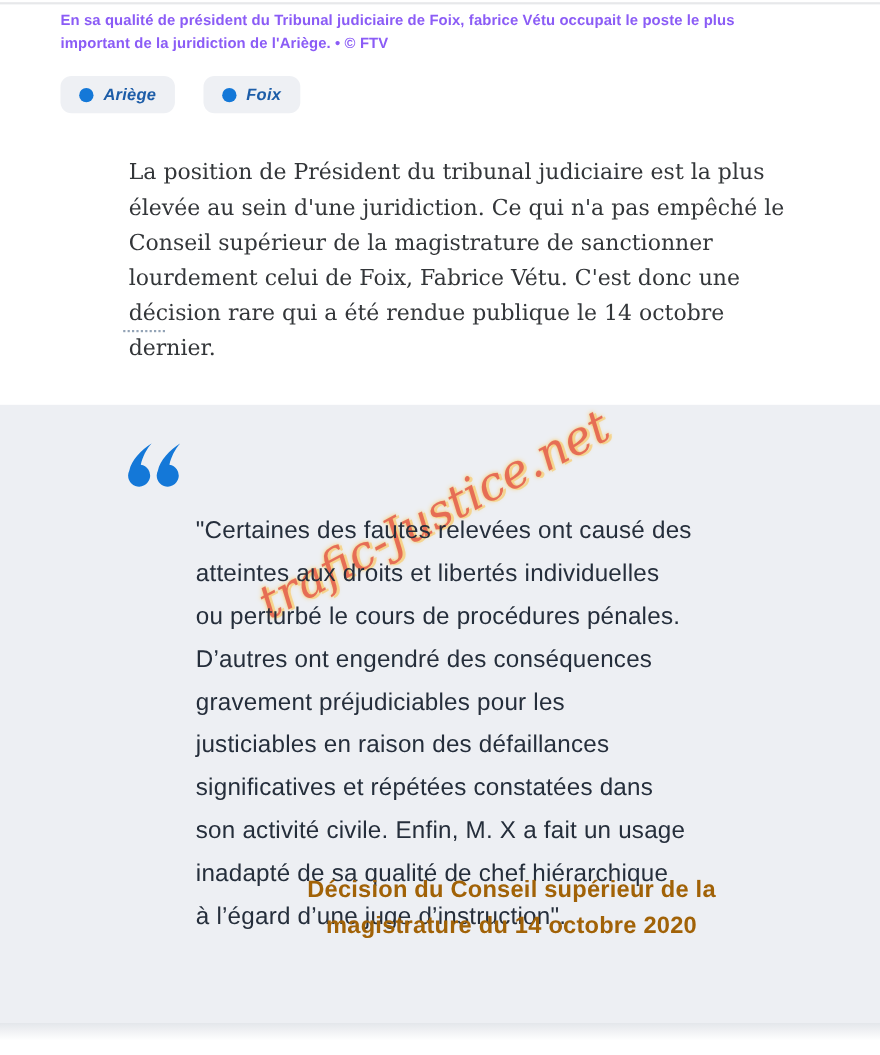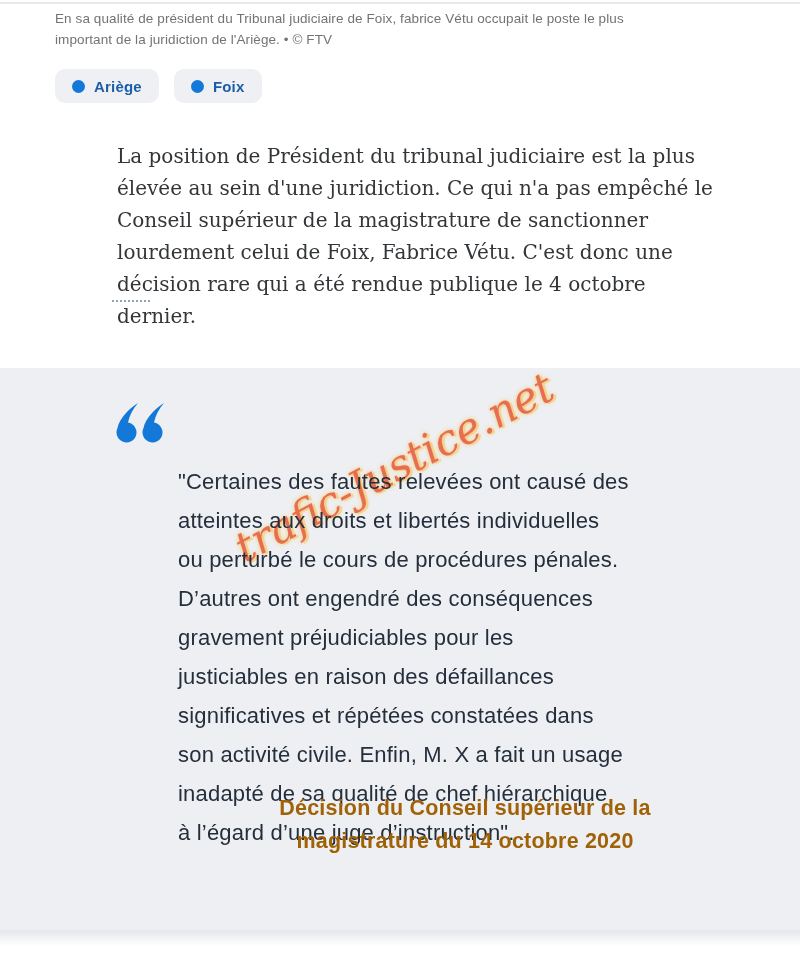--- a/index.html
+++ b/index.html
@@ -12,28 +12,28 @@
     font-family:"Liberation Sans", sans-serif;
   }
   .top-hairline{
     position:absolute;left:0;top:2px;width:800px;height:2px;
     background:#e7e8ea;
   }
   
   .figcaption{
     position:absolute;left:55px;top:8px;width:690px;
     font-family:"Liberation Sans", sans-serif;
-    font-size:13.5px;line-height:21px;font-weight:400;
-    color:#737373;letter-spacing:.1px;
+    font-size:13.5px;line-height:21px;font-weight:700;
+    color:#8b5cf6;letter-spacing:.1px;
     white-space:pre-line;
   }
   
   .tags{
     position:absolute;left:55px;top:69px;
-    display:flex;gap:15px;align-items:center;
+    display:flex;gap:26px;align-items:center;font-style:italic;
   }
   .tag{
     display:flex;align-items:center;gap:9px;
     background:#eef0f4;border-radius:10px;
     height:34px;padding:0 17px;
     text-decoration:none;cursor:pointer;
   }
   .tag-dot{
     width:13px;height:13px;border-radius:50%;
     background:#1478d8;flex:0 0 auto;
@@ -106,21 +106,21 @@
     <a class="tag">
       <span class="tag-dot"></span>
       <span class="tag-label">Foix</span>
     </a>
   </div>
 
   <p class="body-text">La position de Président du tribunal judiciaire est la plus
 élevée au sein d'une juridiction. Ce qui n'a pas empêché le
 Conseil supérieur de la magistrature de sanctionner
 lourdement celui de Foix, Fabrice Vétu. C'est donc une
-décision rare qui a été rendue publique le 4 octobre
+décision rare qui a été rendue publique le 14 octobre
 dernier.</p>
 
   <div class="dotted-frag"></div>
 
   <section class="quote-block">
 
     <svg class="quote-icon" width="50" height="42" viewBox="0 0 50 42" aria-hidden="true">
       <g fill="#1478d8">
         <path d="M23 0 C13 6.5 4.5 15.5 2.5 25 A10 10 0 1 0 13 19.5 C14.5 12.5 18 5.5 23 0 Z"></path>
         <path d="M49 0 C39 6.5 30.5 15.5 28.5 25 A10 10 0 1 0 39 19.5 C40.5 12.5 44 5.5 49 0 Z"></path>

